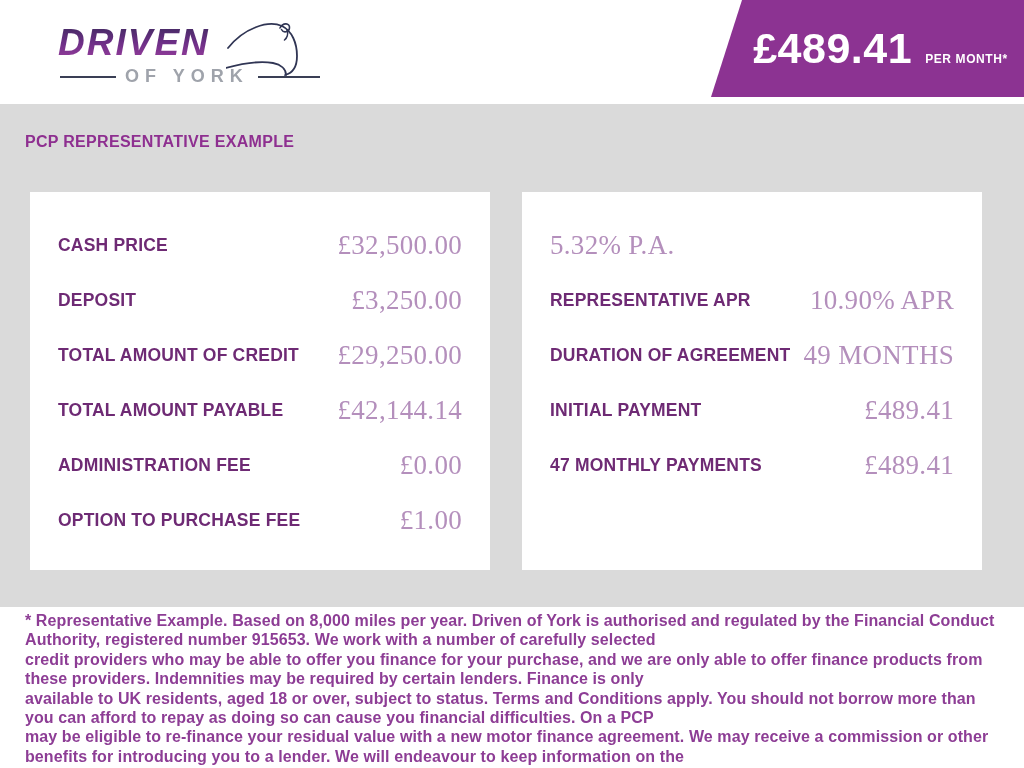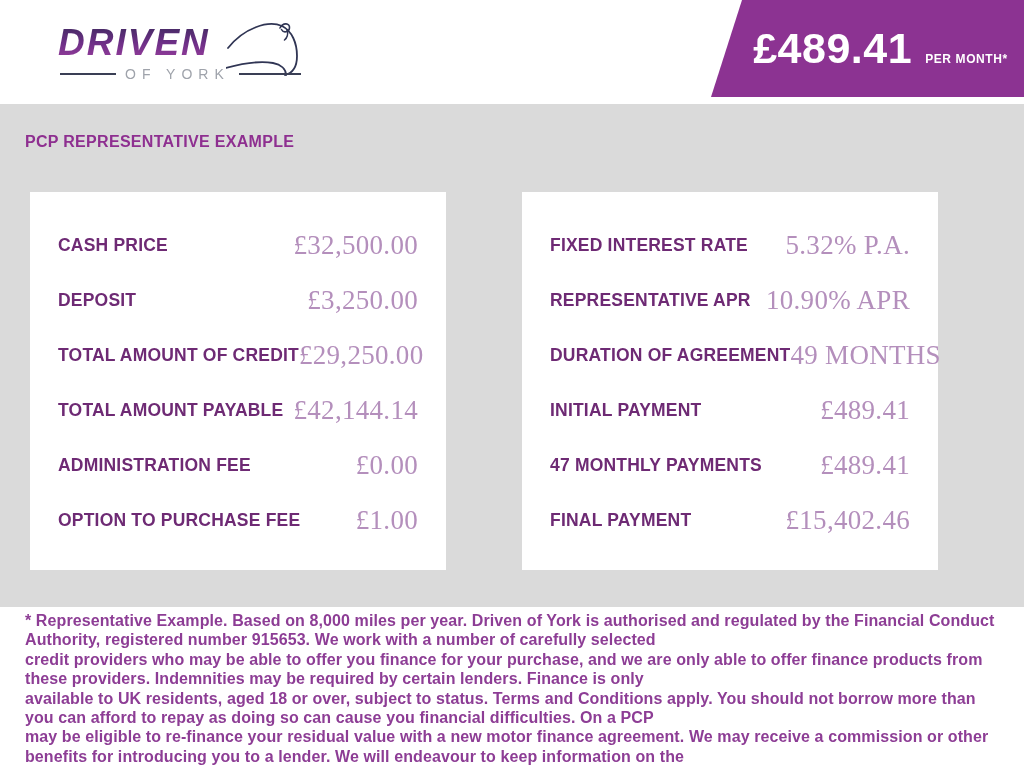--- a/index.html
+++ b/index.html
@@ -33,21 +33,21 @@
   }
   .logo-car{position:absolute;left:168px;top:0px;}
   .logo-sub{
     position:absolute;left:2px;top:50px;width:224px;
     display:flex;align-items:center;
   }
   .logo-sub .rule{height:0;border-top:2px solid #3a3f55;flex:0 0 auto;}
   .rule-left{width:56px;margin-right:9px;}
   .rule-right{width:62px;margin-left:9px;}
   .logo-tagline{
-    font-size:14px;letter-spacing:6px;color:var(--logo_gray);font-weight:400;white-space:nowrap;
+    font-size:18px;letter-spacing:6px;color:var(--logo_gray);font-weight:700;white-space:nowrap;
   }
 
   .price-banner{
     position:absolute;left:711px;top:0;width:313px;height:97px;
     background:var(--banner_purple);
     clip-path:polygon(31px 0,100% 0,100% 100%,0 100%);
     display:flex;align-items:baseline;justify-content:center;
     padding-top:27px;padding-left:26px;color:#fff;
   }
   .price-amount{font-size:43px;font-weight:800;line-height:1;letter-spacing:0.5px;}
@@ -57,21 +57,21 @@
   .gray-section{
     position:absolute;left:0;top:104px;width:1024px;height:503px;
     background:var(--section_gray);
   }
   .section-title{
     position:absolute;left:25px;top:133px;
     font-size:16px;font-weight:700;letter-spacing:0.3px;color:var(--title_purple);
   }
 
   .card{
-    position:absolute;top:192px;width:416px;height:378px;background:var(--card_white);
+    position:absolute;top:192px;width:460px;height:378px;background:var(--card_white);
     padding-top:26px;
   }
   .card-left{left:30px;}
   .card-right{left:522px;}
   .finance-row{
     display:flex;justify-content:space-between;align-items:center;
     height:55px;padding:0 28px;
   }
   .finance-label{
     font-size:17.5px;font-weight:700;color:var(--label_purple);letter-spacing:0.2px;
@@ -154,21 +154,20 @@
 
       <div class="finance-row">
         <span class="finance-label">OPTION TO PURCHASE FEE</span>
         <span class="finance-value">£1.00</span>
       </div>
     </div>
 
   <div class="card card-right">
 
       <div class="finance-row">
-        <span class="finance-label">FIXED INTEREST RATE</span>
         <span class="finance-value">5.32% P.A.</span>
       </div>
 
       <div class="finance-row">
         <span class="finance-label">REPRESENTATIVE APR</span>
         <span class="finance-value">10.90% APR</span>
       </div>
 
       <div class="finance-row">
         <span class="finance-label">DURATION OF AGREEMENT</span>
@@ -178,24 +177,20 @@
       <div class="finance-row">
         <span class="finance-label">INITIAL PAYMENT</span>
         <span class="finance-value">£489.41</span>
       </div>
 
       <div class="finance-row">
         <span class="finance-label">47 MONTHLY PAYMENTS</span>
         <span class="finance-value">£489.41</span>
       </div>
 
-      <div class="finance-row">
-        <span class="finance-label">FINAL PAYMENT</span>
-        <span class="finance-value">£15,402.46</span>
-      </div>
     </div>
 
   <div class="disclaimer">
 
       <div class="disclaimer-line">* Representative Example. Based on 8,000 miles per year. Driven of York is authorised and regulated by the Financial Conduct Authority, registered number 915653. We work with a number of carefully selected</div>
 
       <div class="disclaimer-line">credit providers who may be able to offer you finance for your purchase, and we are only able to offer finance products from these providers. Indemnities may be required by certain lenders. Finance is only</div>
 
       <div class="disclaimer-line">available to UK residents, aged 18 or over, subject to status. Terms and Conditions apply. You should not borrow more than you can afford to repay as doing so can cause you financial difficulties. On a PCP</div>
 

